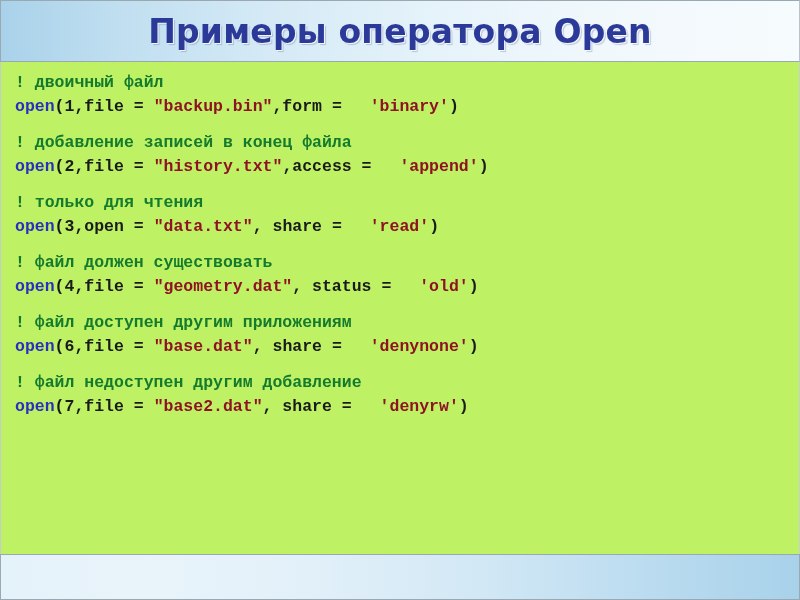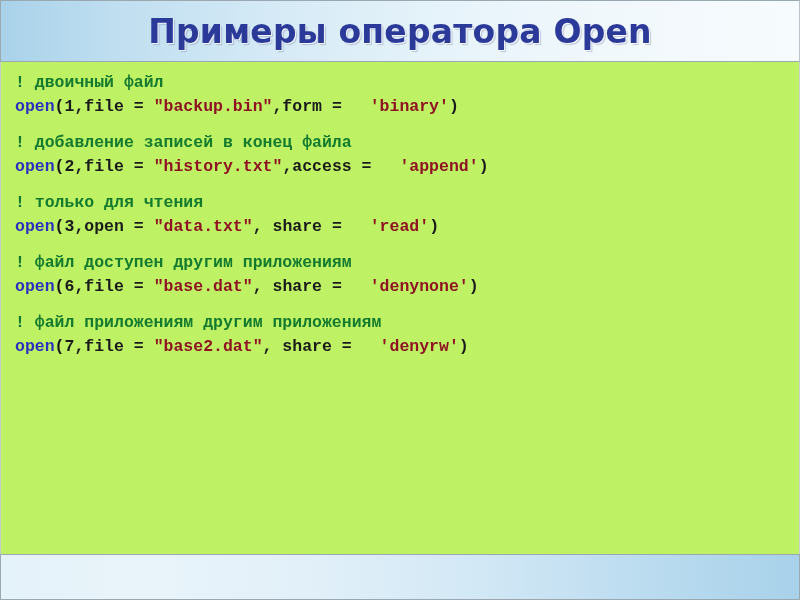--- a/index.html
+++ b/index.html
@@ -127,24 +127,28 @@
       </div>
       <div class="code-block">
         <div class="line comment">! добавление записей в конец файла</div>
         <div class="line code"><span class="kw">open</span><span class="plain">(2,file = </span><span class="dq-str">"history.txt"</span><span class="plain">,access = </span><span class="sq-str">'append'</span><span class="plain">)</span></div>
       </div>
       <div class="code-block">
         <div class="line comment">! только для чтения</div>
         <div class="line code"><span class="kw">open</span><span class="plain">(3,open = </span><span class="dq-str">"data.txt"</span><span class="plain">, share = </span><span class="sq-str">'read'</span><span class="plain">)</span></div>
       </div>
       <div class="code-block">
+        <div class="line comment">! файл должен существовать</div>
+        <div class="line code"><span class="kw">open</span><span class="plain">(4,file = </span><span class="dq-str">"geometry.dat"</span><span class="plain">, status = </span><span class="sq-str">'old'</span><span class="plain">)</span></div>
+      </div>
+      <div class="code-block">
         <div class="line comment">! файл доступен другим приложениям</div>
         <div class="line code"><span class="kw">open</span><span class="plain">(6,file = </span><span class="dq-str">"base.dat"</span><span class="plain">, share = </span><span class="sq-str">'denynone'</span><span class="plain">)</span></div>
       </div>
       <div class="code-block">
-        <div class="line comment">! файл приложениям другим приложениям</div>
+        <div class="line comment">! файл недоступен другим добавление</div>
         <div class="line code"><span class="kw">open</span><span class="plain">(7,file = </span><span class="dq-str">"base2.dat"</span><span class="plain">, share = </span><span class="sq-str">'denyrw'</span><span class="plain">)</span></div>
       </div>
     </div>
 
   <div class="footer-bar"></div>
 
 </div>
 
 </body></html>

